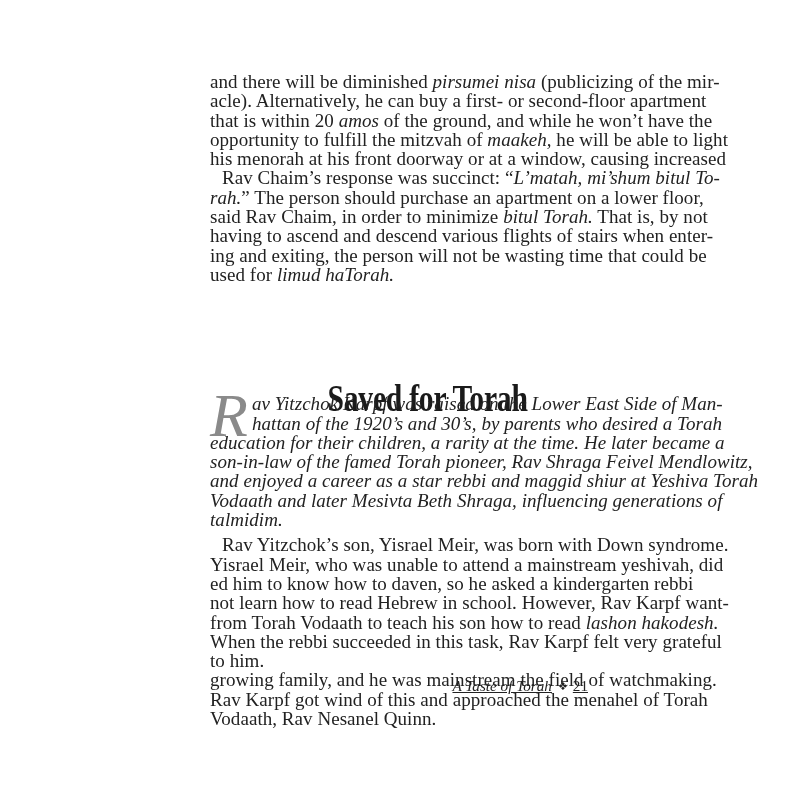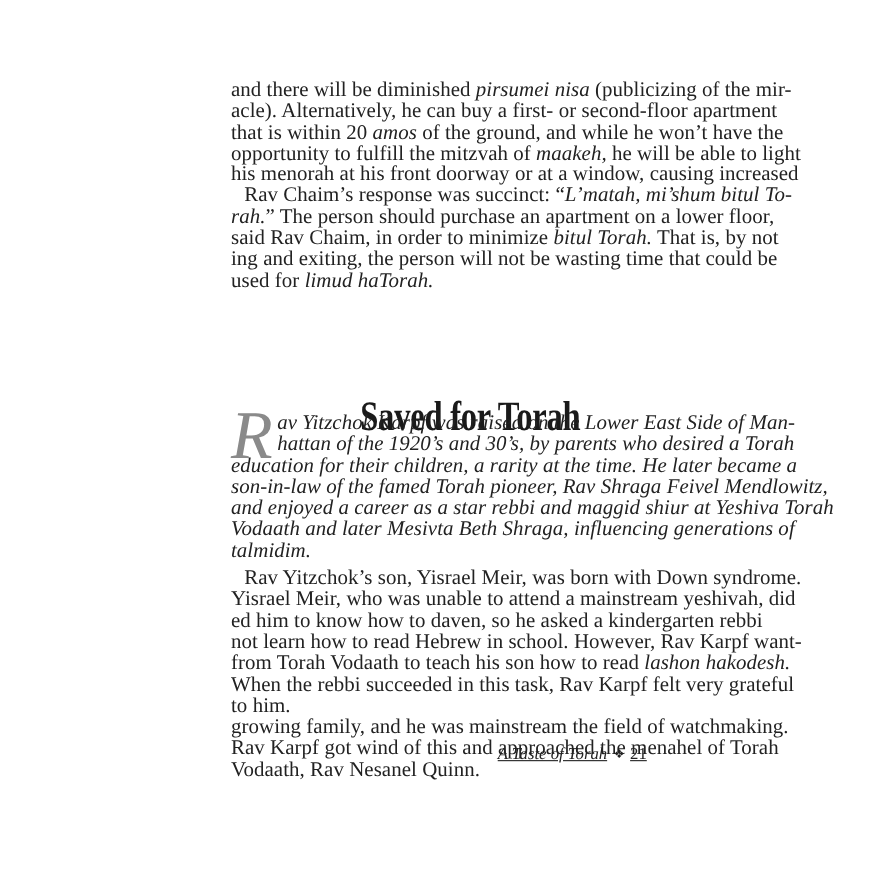--- a/index.html
+++ b/index.html
@@ -108,20 +108,21 @@
         <span class="line"><span>and there will be diminished </span><i>pirsumei nisa</i><span> (publicizing of the mir-</span></span>
         <span class="line"><span>acle). Alternatively, he can buy a first- or second-floor apartment</span></span>
         <span class="line"><span>that is within 20 </span><i>amos</i><span> of the ground, and while he won’t have the</span></span>
         <span class="line"><span>opportunity to fulfill the mitzvah of </span><i>maakeh,</i><span> he will be able to light</span></span>
         <span class="line"><span>his menorah at his front doorway or at a window, causing increased</span></span>
       </p>
       <p class="para">
         <span class="line" style="padding-left: 12px;"><span>Rav Chaim’s response was succinct: “</span><i>L’matah, mi’shum bitul To-</i></span>
         <span class="line"><i>rah.</i><span>” The person should purchase an apartment on a lower floor,</span></span>
         <span class="line"><span>said Rav Chaim, in order to minimize </span><i>bitul Torah.</i><span> That is, by not</span></span>
+        <span class="line"><span>having to ascend and descend various flights of stairs when enter-</span></span>
         <span class="line"><span>ing and exiting, the person will not be wasting time that could be</span></span>
         <span class="line last"><span>used for </span><i>limud haTorah.</i></span>
       </p>
     </div>
 
   <div class="heading-wrap">
     <h2 class="heading">Saved for Torah</h2>
   </div>
 
   <div class="intro">

